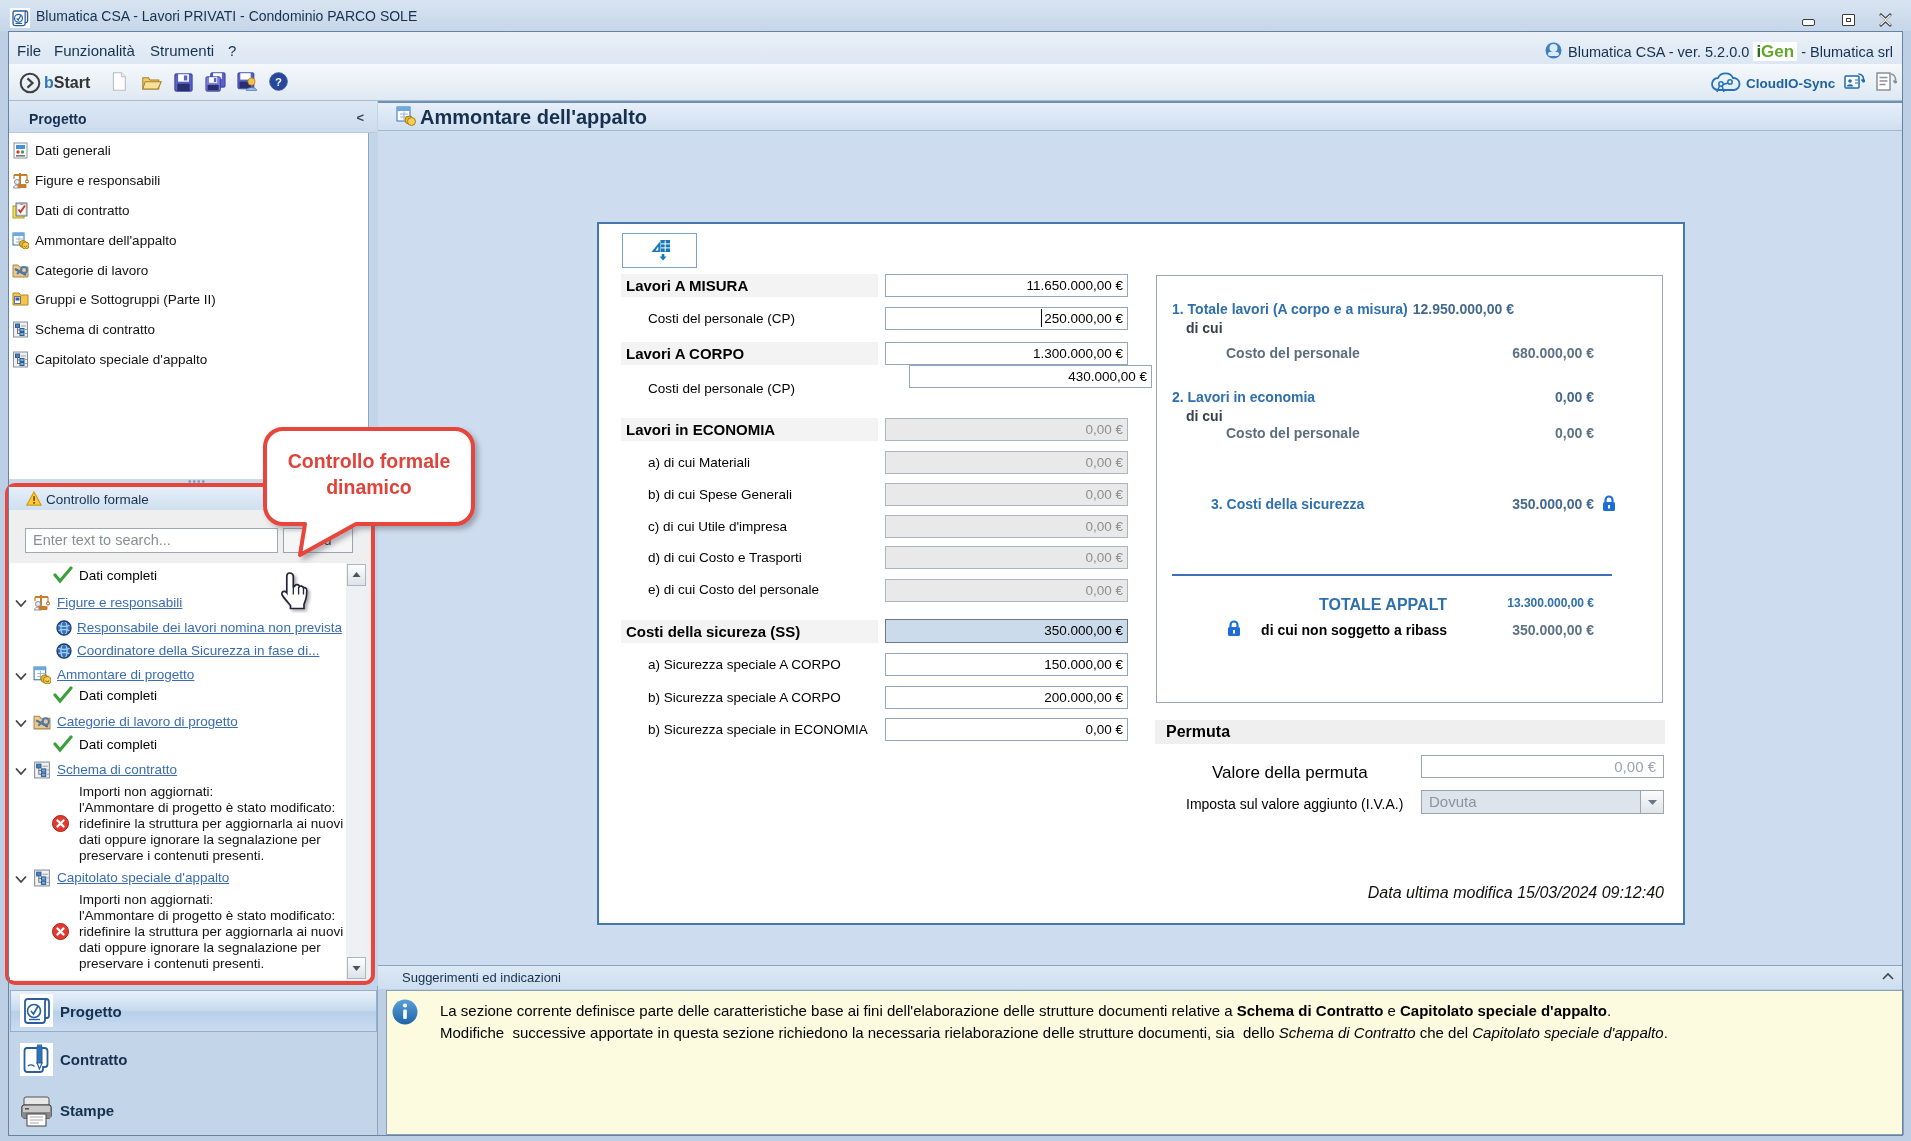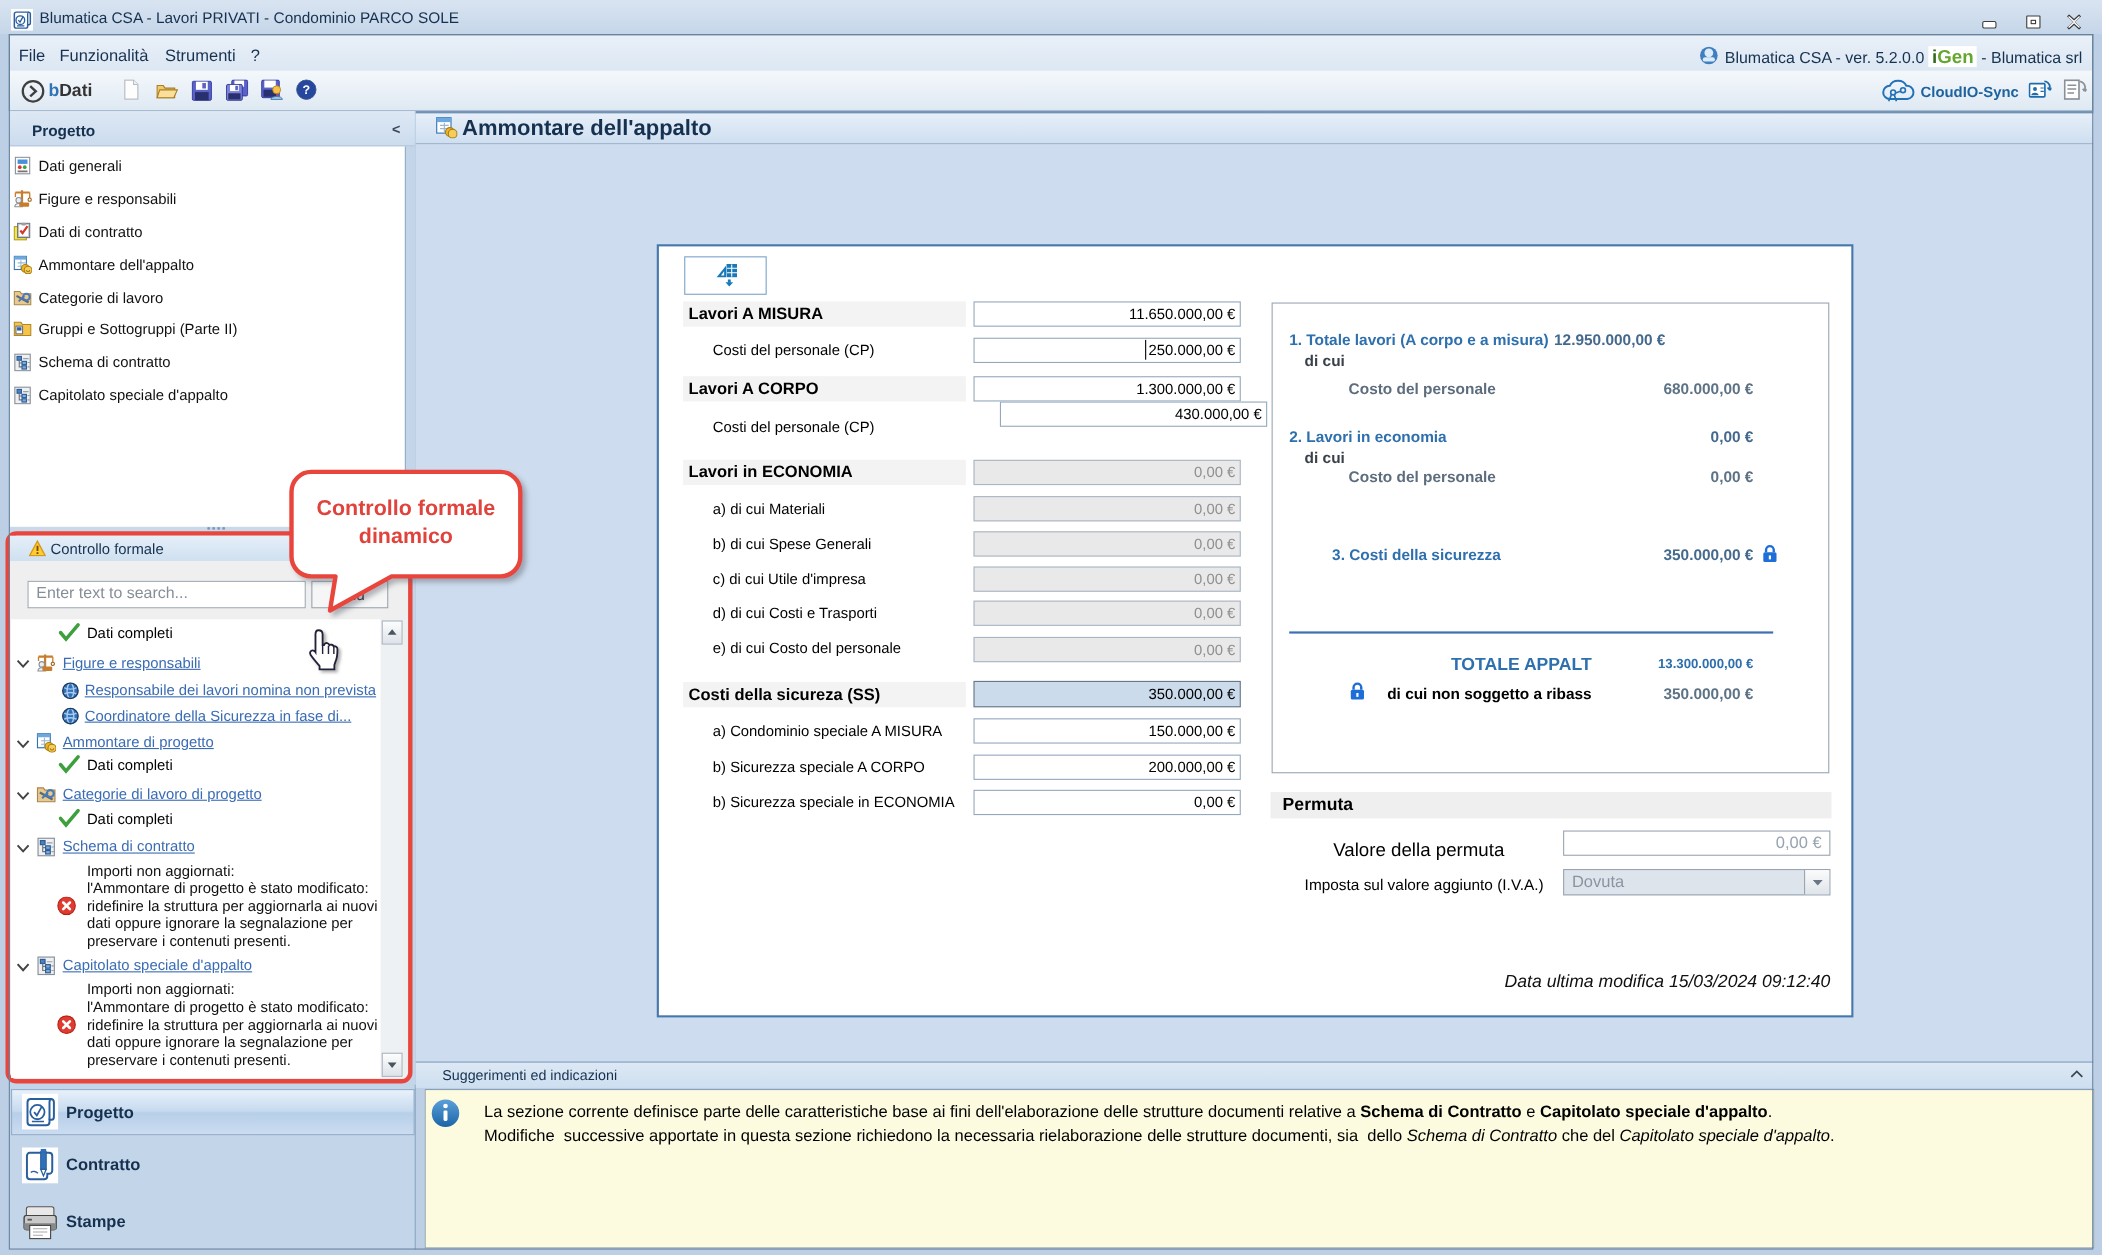--- a/index.html
+++ b/index.html
@@ -89,21 +89,21 @@
 <div class="abs menuitem" style="left:54px;">Funzionalità</div>
 <div class="abs menuitem" style="left:150px;">Strumenti</div>
 <div class="abs menuitem" style="left:228px;">?</div>
 
 <div class="abs" id="toolbar"></div>
 
 <svg class="abs" style="left:19px;top:72px" width="22" height="22" viewBox="0 0 26 26">
     <circle cx="13" cy="13" r="11" fill="none" stroke="#3f3f3f" stroke-width="2.4"></circle>
     <path d="M10 7.5 L16 13 L10 18.5" fill="none" stroke="#3f3f3f" stroke-width="2.6"></path>
   </svg>
-<div class="abs" style="left:44px;top:74px;font-size:16px;font-weight:bold;"><span style="color:#2f74b5">b</span><span style="color:#333">Dati</span></div>
+<div class="abs" style="left:44px;top:74px;font-size:16px;font-weight:bold;"><span style="color:#2f74b5">b</span><span style="color:#333">Start</span></div>
 
 <svg class="abs" style="left:110px;top:72px" width="18" height="19" viewBox="0 0 22 24">
     <path d="M4 1 L14 1 L19 6 L19 23 L4 23 Z" fill="#fdfdfd" stroke="#b9bec5" stroke-width="1.4"></path>
     <path d="M14 1 L14 6 L19 6" fill="#eef1f4" stroke="#b9bec5" stroke-width="1.2"></path>
   </svg>
 
 <svg class="abs" style="left:142px;top:74px" width="20" height="17" viewBox="0 0 25 20">
     <path d="M1 4 L8 4 L10 7 L21 7 L21 18 L1 18 Z" fill="#f3c96d" stroke="#a87f26" stroke-width="1.3"></path>
     <path d="M4 9 L24 9 L20 18 L1 18 Z" fill="#fadf9a" stroke="#a87f26" stroke-width="1.3"></path>
   </svg>
@@ -449,27 +449,27 @@
 <div class="abs lblsub" style="left:648px;top:381px;">Costi del personale (CP)</div>
 <div class="abs inp" style="left:885px;top:365px;margin-left:24px;">430.000,00 €</div>
 <div class="abs lblhdr" style="left:621px;top:418px;">Lavori in ECONOMIA</div>
 <div class="abs inp inpdis" style="left:885px;top:418px;">0,00 €</div>
 <div class="abs lblsub" style="left:648px;top:455px;">a) di cui Materiali</div>
 <div class="abs inp inpdis" style="left:885px;top:451px;">0,00 €</div>
 <div class="abs lblsub" style="left:648px;top:487px;">b) di cui Spese Generali</div>
 <div class="abs inp inpdis" style="left:885px;top:483px;">0,00 €</div>
 <div class="abs lblsub" style="left:648px;top:519px;">c) di cui Utile d'impresa</div>
 <div class="abs inp inpdis" style="left:885px;top:515px;">0,00 €</div>
-<div class="abs lblsub" style="left:648px;top:550px;">d) di cui Costi e Trasporti</div>
+<div class="abs lblsub" style="left:648px;top:550px;">d) di cui Costo e Trasporti</div>
 <div class="abs inp inpdis" style="left:885px;top:546px;">0,00 €</div>
 <div class="abs lblsub" style="left:648px;top:582px;">e) di cui Costo del personale</div>
 <div class="abs inp inpdis" style="left:885px;top:579px;">0,00 €</div>
 <div class="abs lblhdr" style="left:621px;top:620px;">Costi della sicureza (SS)</div>
 <div class="abs inp" style="left:885px;top:619px;background:#ccdbeb;border:1px solid #6a7886;height:24px;">350.000,00 €</div>
-<div class="abs lblsub" style="left:648px;top:657px;">a) Condominio speciale A MISURA</div>
+<div class="abs lblsub" style="left:648px;top:657px;">a) Sicurezza speciale A CORPO</div>
 <div class="abs inp" style="left:885px;top:653px;">150.000,00 €</div>
 <div class="abs lblsub" style="left:648px;top:690px;">b) Sicurezza speciale A CORPO</div>
 <div class="abs inp" style="left:885px;top:686px;">200.000,00 €</div>
 <div class="abs lblsub" style="left:648px;top:722px;">b) Sicurezza speciale in ECONOMIA</div>
 <div class="abs inp" style="left:885px;top:718px;">0,00 €</div>
 
 <div class="abs" id="sumbox"></div>
 <div class="abs sblue" style="left:1172px;top:301px;">1. Totale lavori (A corpo e a misura)</div>
 <div class="abs sval" style="left:1324px;top:301px;width:190px;color:#44698d;">12.950.000,00 €</div>
 <div class="abs sgray" style="left:1186px;top:320px;color:#3a4149;">di cui</div>

